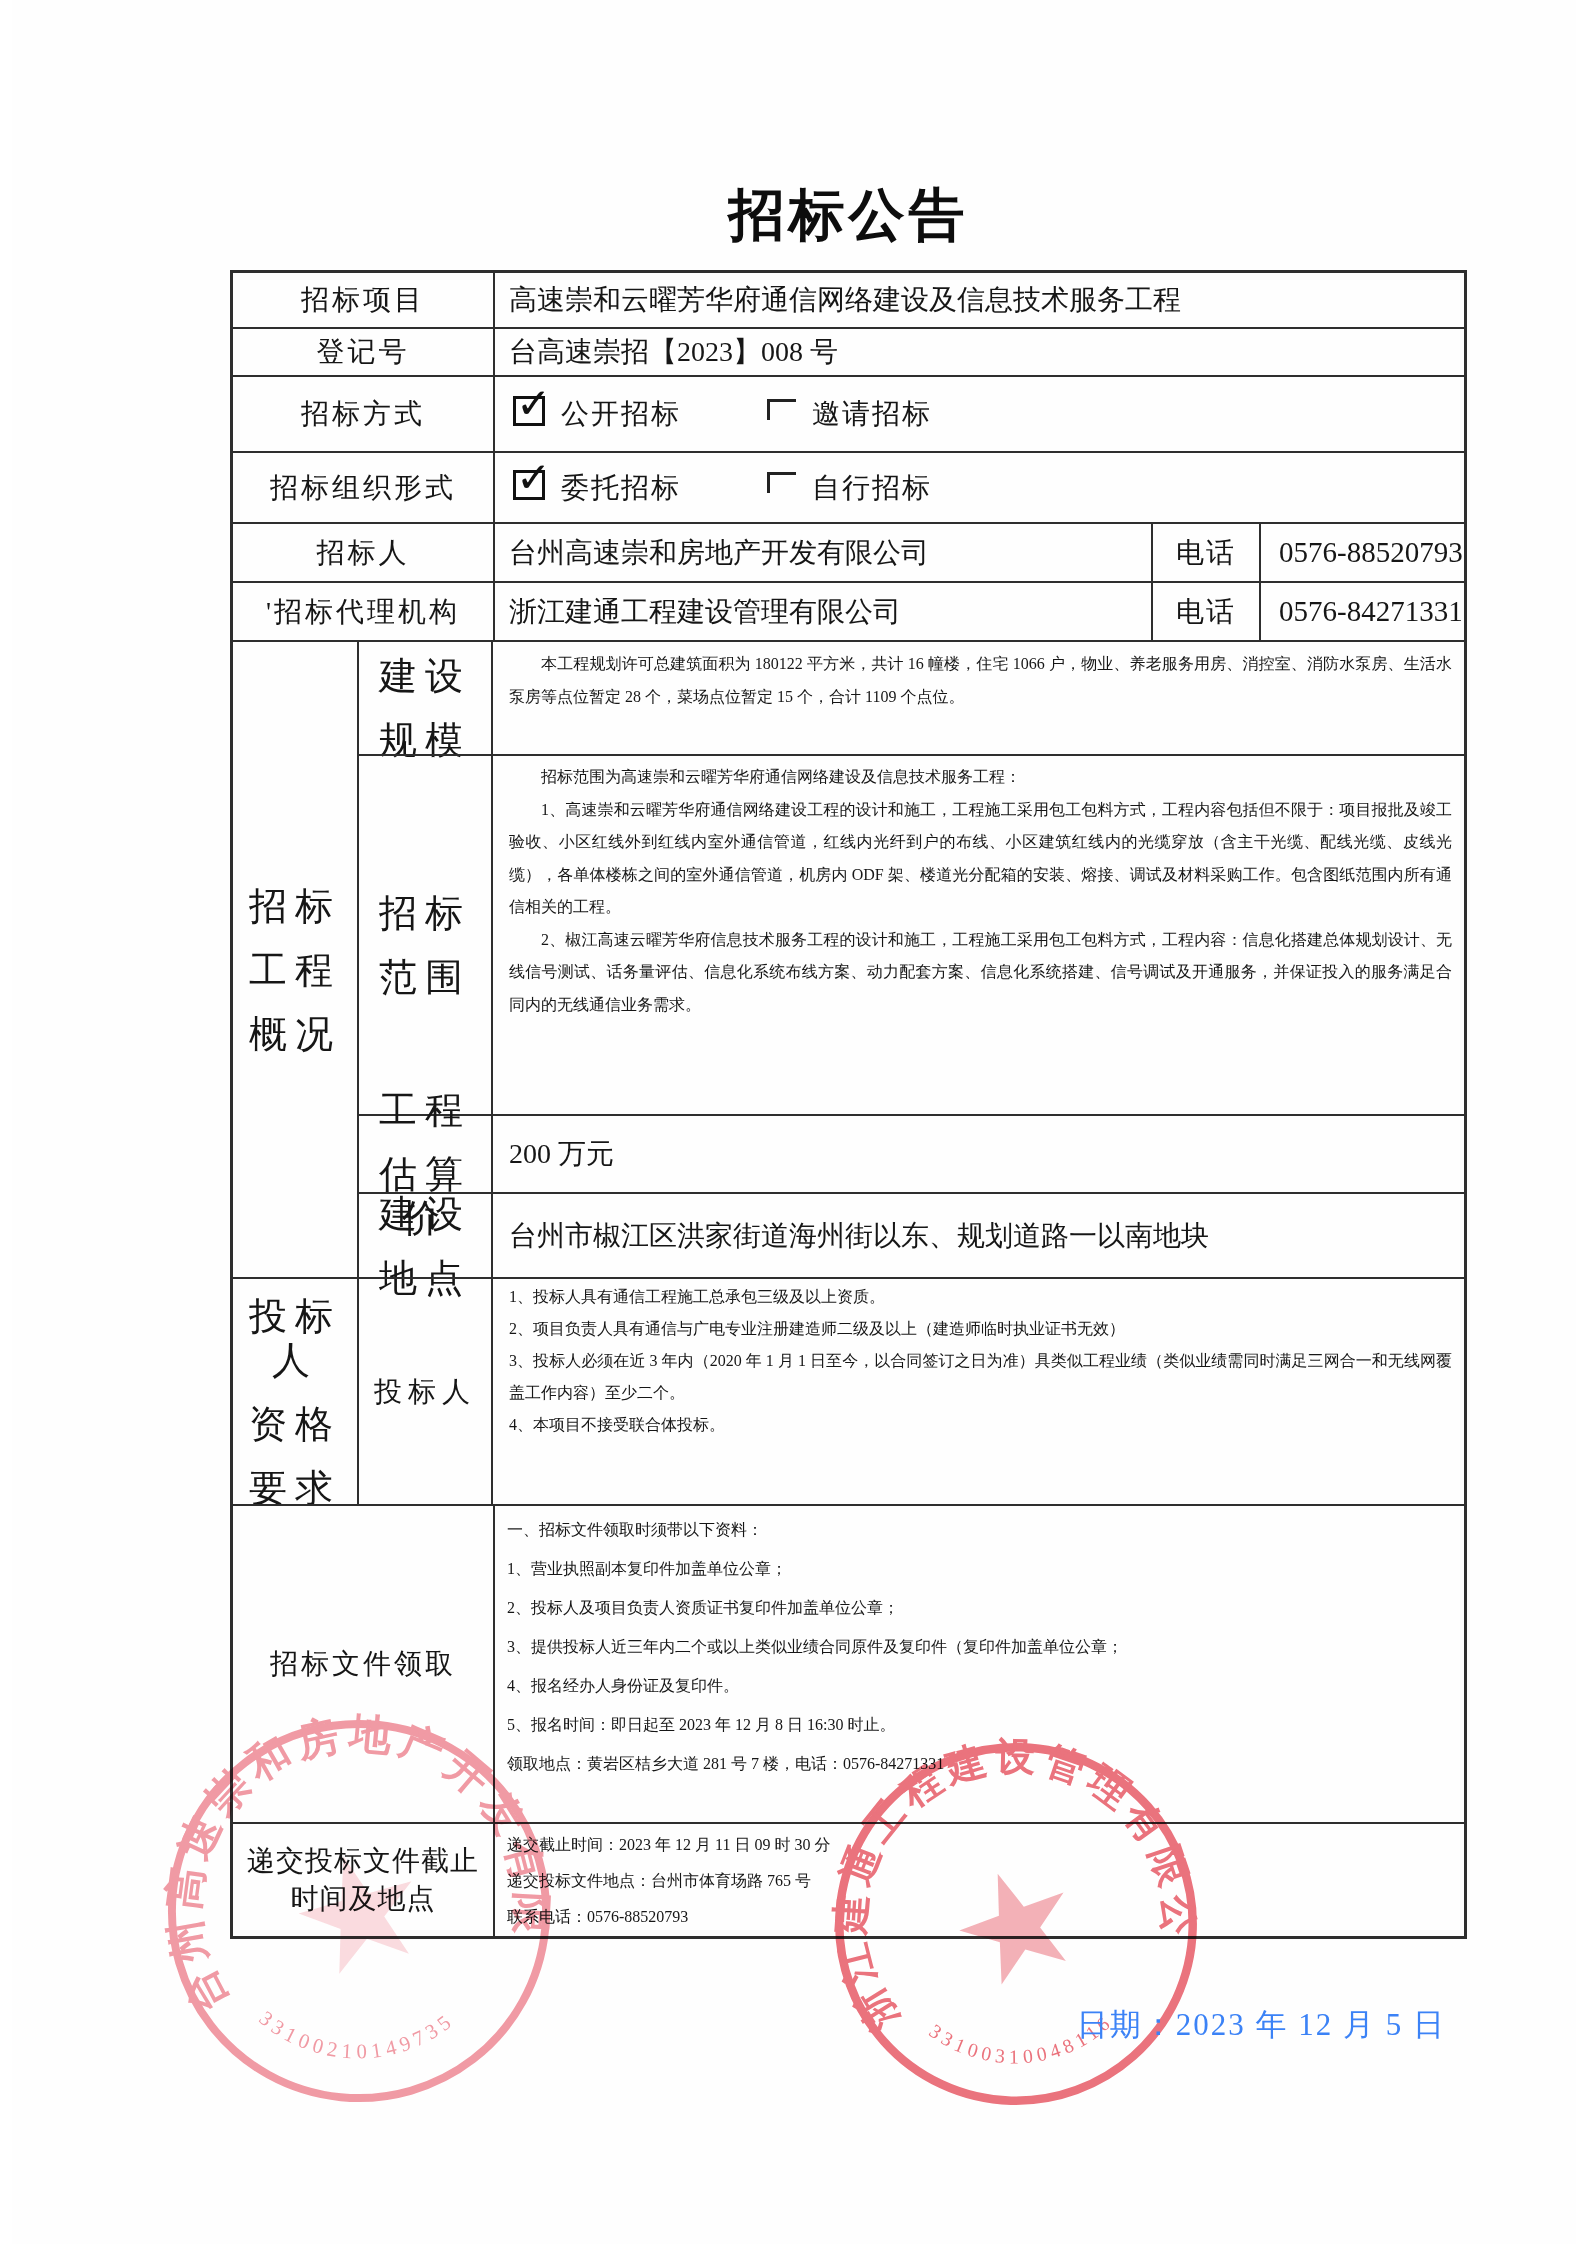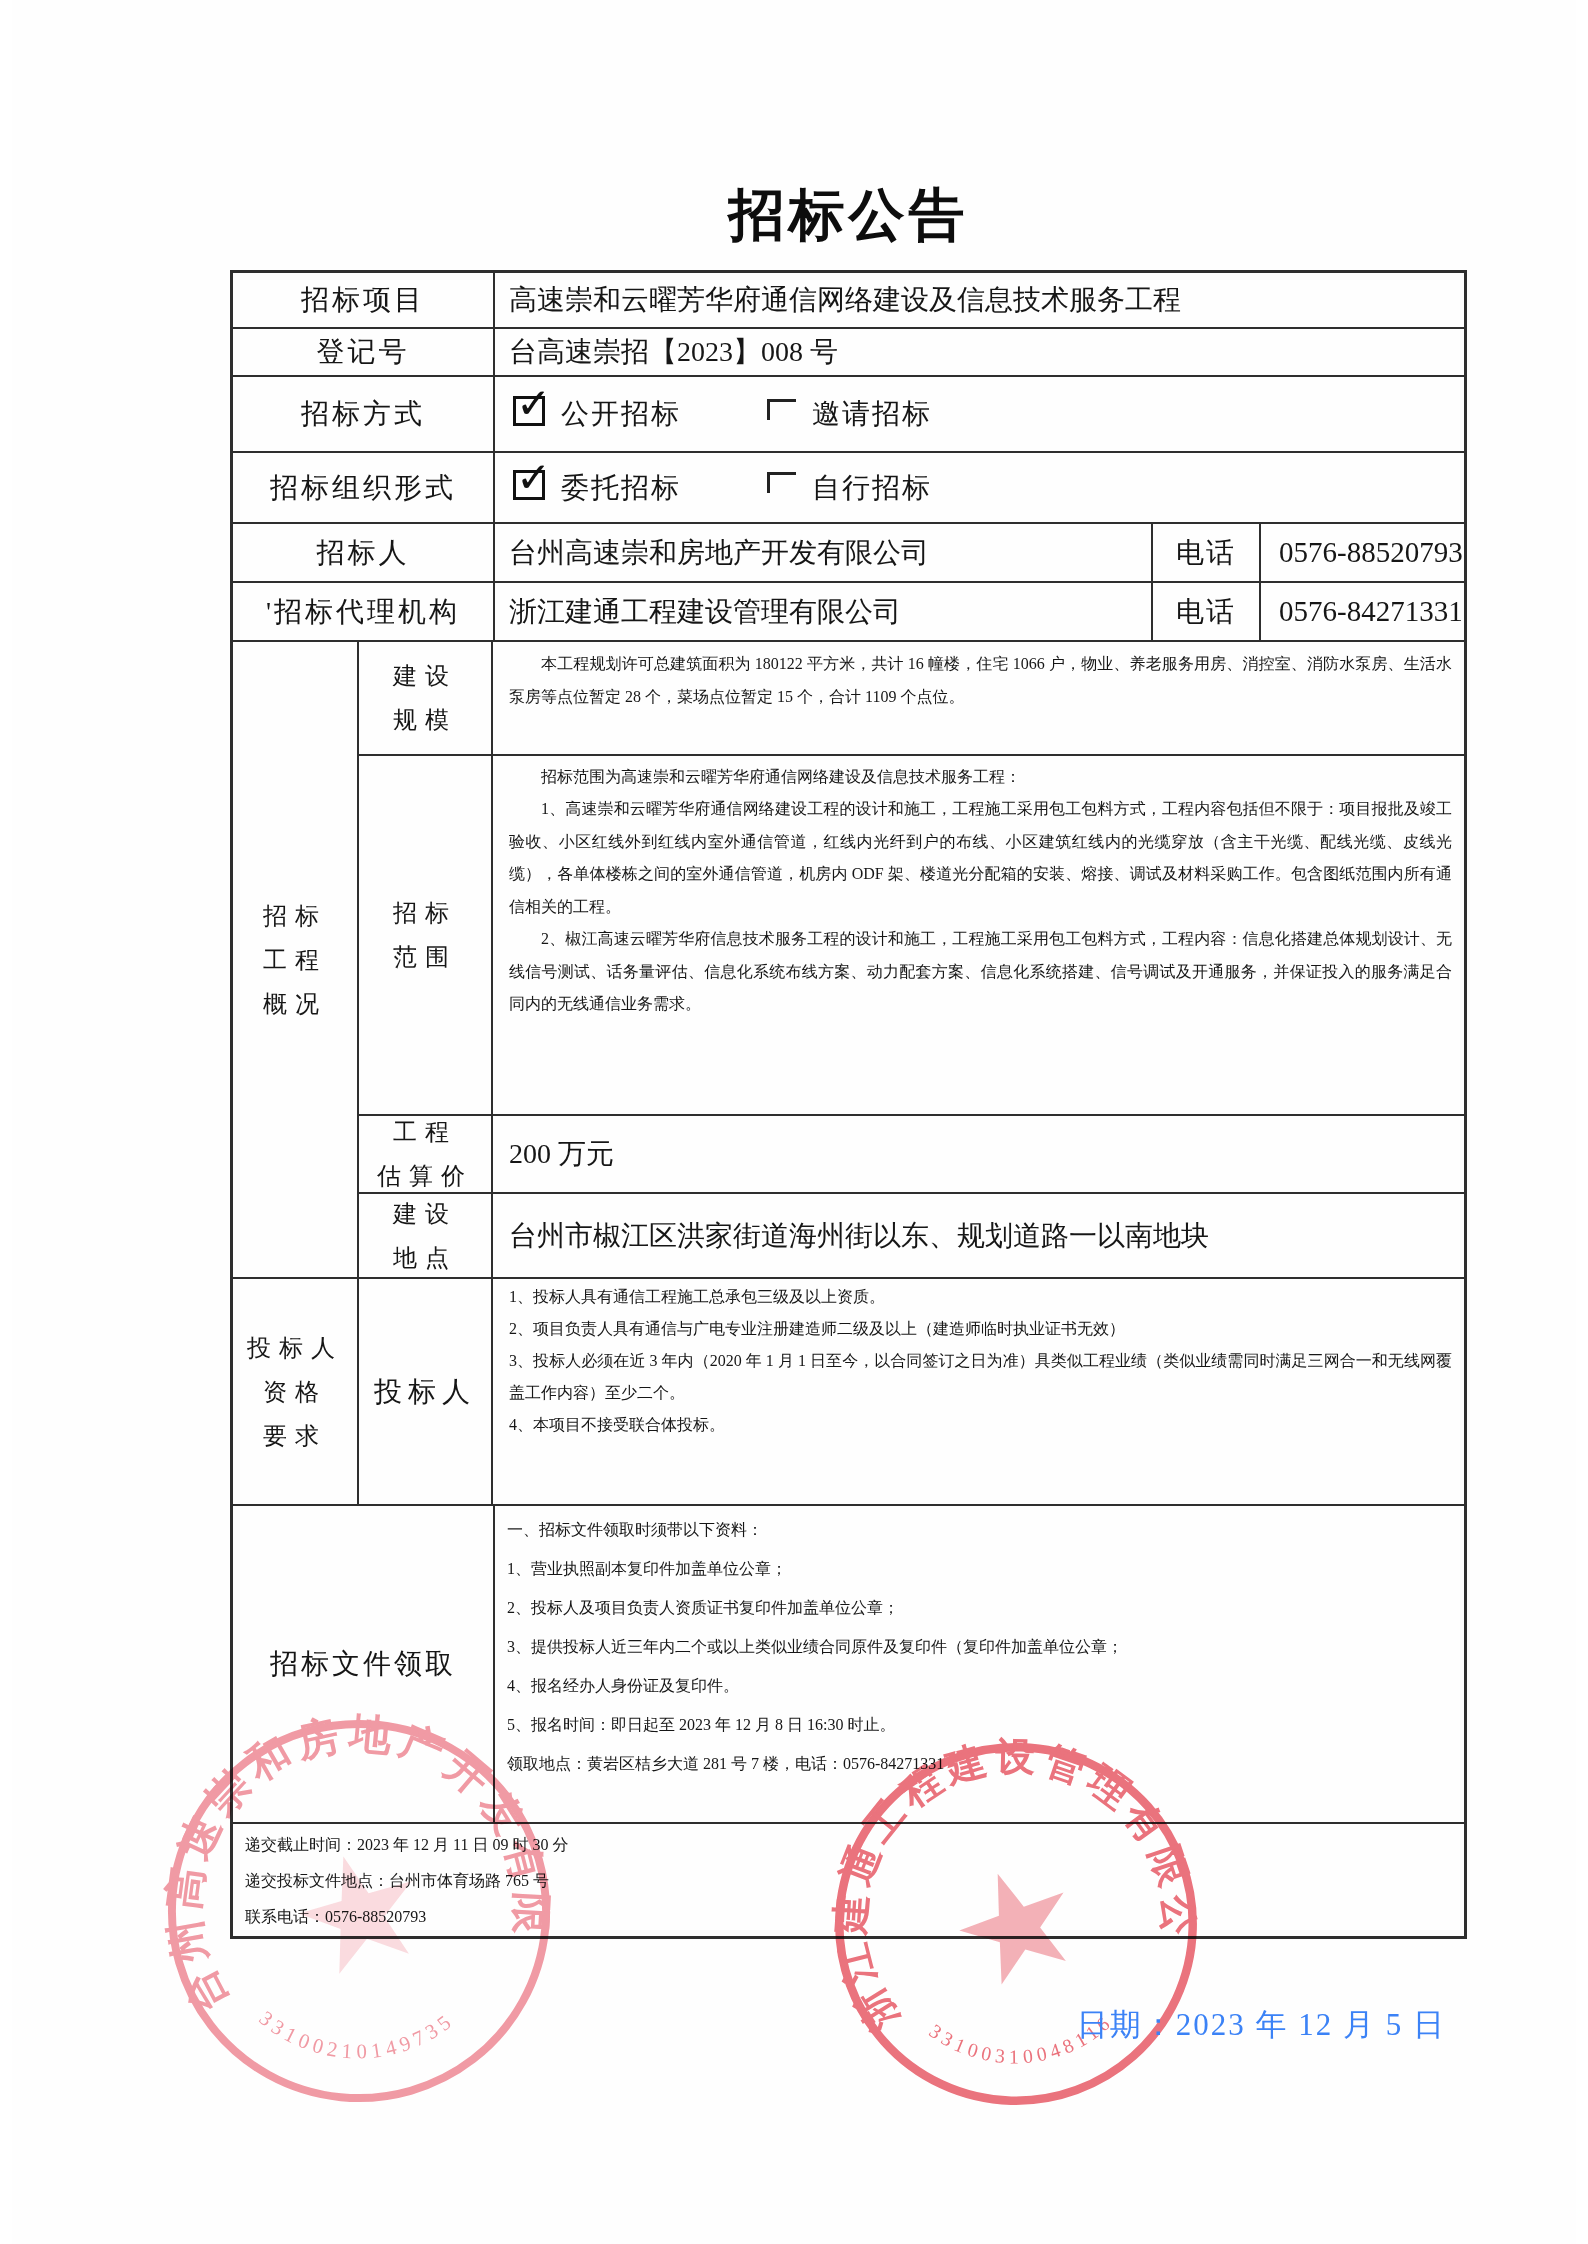--- a/index.html
+++ b/index.html
@@ -54,21 +54,21 @@
     font-family:"DejaVu Sans",sans-serif;line-height:1;
   }
   .cb.unchecked{width:26px;height:18px;border-top:3px solid #222;border-left:3px solid #222;margin:-10px 16px 0 0;}
   .cb-label{letter-spacing:2px;}
   .cb-label.gap{margin-right:86px;}
   
   .group{padding:0;}
   .outer-label{width:126px;border-right:2px solid var(--bd);justify-content:center;}
   .inner-label{width:134px;border-right:2px solid var(--bd);justify-content:center;}
   .stack{width:100%;text-align:center;}
-  .lbl-line{line-height:44px;font-size:24px;letter-spacing:8px;}
+  .lbl-line{line-height:44px;font-size:38px;letter-spacing:8px;margin-top:20px;}
   .group-rows{flex:1;display:flex;flex-direction:column;}
   .g-row{display:flex;box-sizing:border-box;border-top:2px solid var(--bd);}
   .g-row.first{border-top:none;}
   .gh112{height:112px}.gh362{height:362px}.gh78{height:78px}.gh85{height:85px}
   .g-row .content{padding-left:16px;padding-right:12px;}
   
   .para{display:block;padding:5px 12px 2px 12px;text-align:justify;}
   .scale-text{line-height:33px;text-indent:2em;text-align:justify;}
   .scope-line{line-height:32.5px;text-indent:2em;text-align:justify;}
   .qual-line{line-height:32px;text-align:justify;}
@@ -227,20 +227,26 @@
           <div class="dc-line">1、营业执照副本复印件加盖单位公章；</div>
           <div class="dc-line">2、投标人及项目负责人资质证书复印件加盖单位公章；</div>
           <div class="dc-line">3、提供投标人近三年内二个或以上类似业绩合同原件及复印件（复印件加盖单位公章；</div>
           <div class="dc-line">4、报名经办人身份证及复印件。</div>
           <div class="dc-line">5、报名时间：即日起至 2023 年 12 月 8 日 16:30 时止。</div>
           <div class="dc-line">领取地点：黄岩区桔乡大道 281 号 7 楼，电话：0576-84271331</div>
         </div>
     </div>
 
     <div class="row h114">
+      <div class="cell label">
+        <div class="stack" style="letter-spacing:1px;line-height:38px;">
+            <div class="lbl-line-sub">递交投标文件截止</div>
+            <div class="lbl-line-sub">时间及地点</div>
+          </div>
+      </div>
       <div class="content para" style="padding-top:3px">
           <div class="sub-line">递交截止时间：2023 年 12 月 11 日 09 时 30 分</div>
           <div class="sub-line">递交投标文件地点：台州市体育场路 765 号</div>
           <div class="sub-line">联系电话：0576-88520793</div>
         </div>
     </div>
 
   </div>
 
   <svg class="stamp stamp1" viewBox="0 0 400 400">

